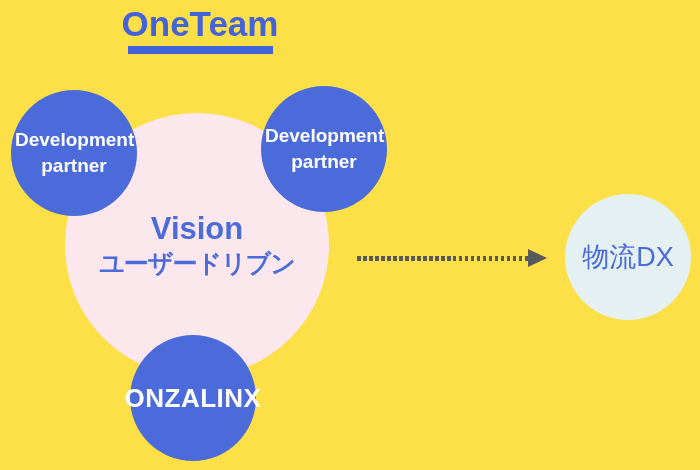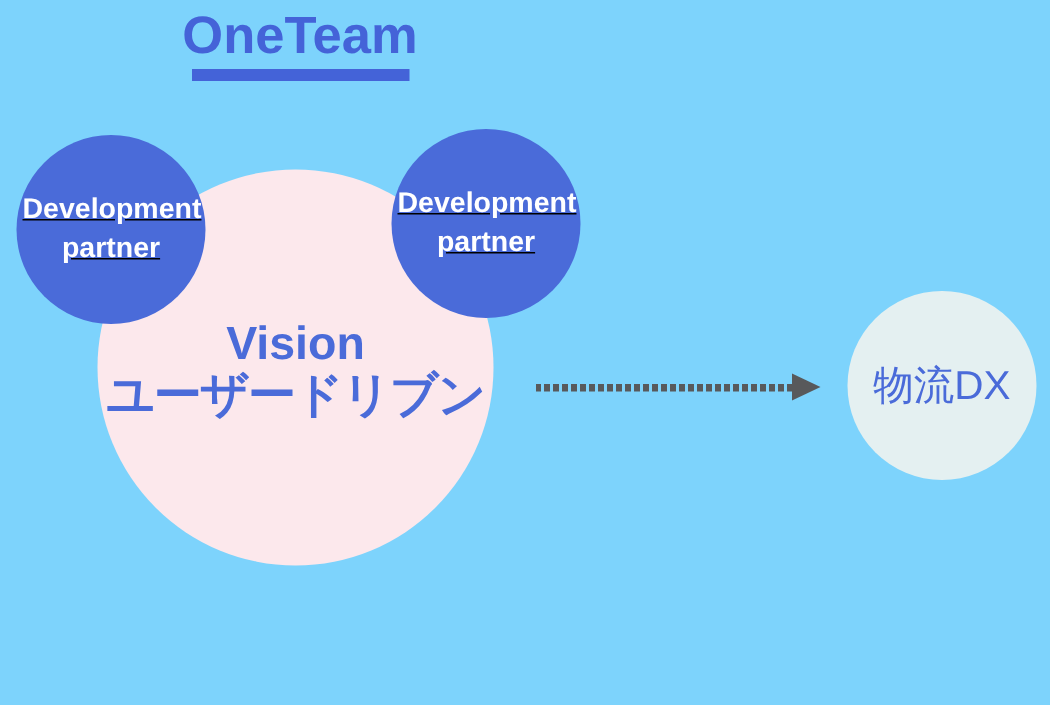--- a/index.html
+++ b/index.html
@@ -1,20 +1,20 @@
 <!DOCTYPE html>
 <html style="--brand_blue: #4a6bd9; --title_blue: #4463d8; --pink: #fce8ec; --pale_blue: #e4f0f1; --arrow_gray: #58595b; --white_text: #ffffff;"><head>
 <meta charset="utf-8">
 <style>
   html, body { margin: 0; padding: 0; background: #ffffff; }
   .canvas {
     position: relative;
     width: 700px;
     height: 470px;
-    background: #7dd3fc;
+    background: #fde047;
     overflow: hidden;
     font-family: "Liberation Sans", sans-serif;
   }
   .circle {
     position: absolute;
     border-radius: 50%;
     display: flex;
     flex-direction: column;
     align-items: center;
     justify-content: center;
@@ -30,32 +30,31 @@
     justify-content: center;
   }
   .vision .line1 {
     color: var(--brand_blue, #4a6bd9);
     font-size: 31px;
     font-weight: bold;
     line-height: 36px;
   }
   .vision .line2 {
     color: var(--brand_blue, #4a6bd9);
-    font-size: 32px;
+    font-size: 25px;
     font-weight: bold;
     line-height: 32px;
     letter-spacing: -1px;
     white-space: nowrap;
   }
   
   .partner {
     width: 126px; height: 126px;
     background: var(--brand_blue, #4a6bd9);
     z-index: 2;
-    text-decoration: underline;
   }
   .partner-left  { left: 11px;  top: 90px; }
   .partner-right { left: 261px; top: 86px; }
   .partner .label {
     color: var(--white_text, #ffffff);
     font-size: 19px;
     font-weight: bold;
     line-height: 1.35;
     width: 118px;
   }
@@ -150,20 +149,23 @@
   </div>
 
   <div class="circle partner partner-left">
     <div class="label">Development partner</div>
   </div>
 
   <div class="circle partner partner-right">
     <div class="label">Development partner</div>
   </div>
 
+  <div class="circle product">
+    <div class="label">ONZALINX</div>
+  </div>
 
   <div class="arrow">
     <div class="arrow-line"></div>
     <div class="arrow-head"></div>
   </div>
 
   <div class="circle outcome">
     <div class="label">物流DX</div>
   </div>
 

